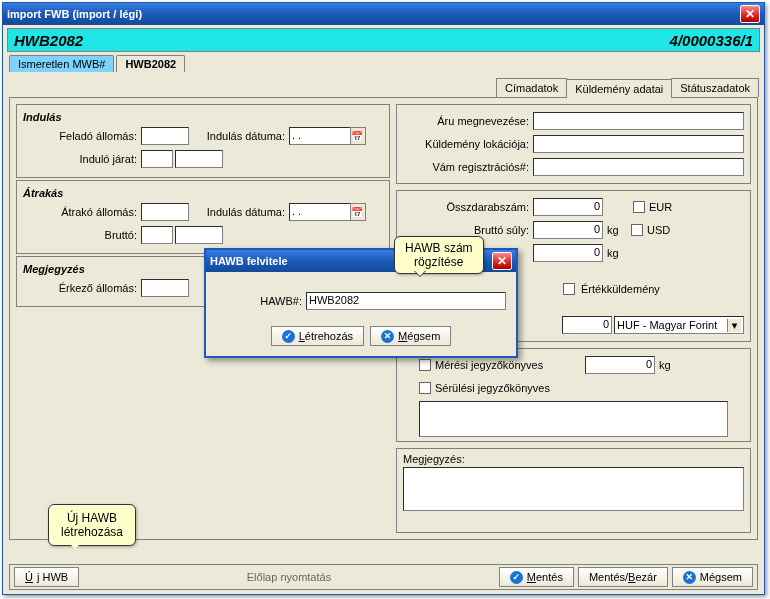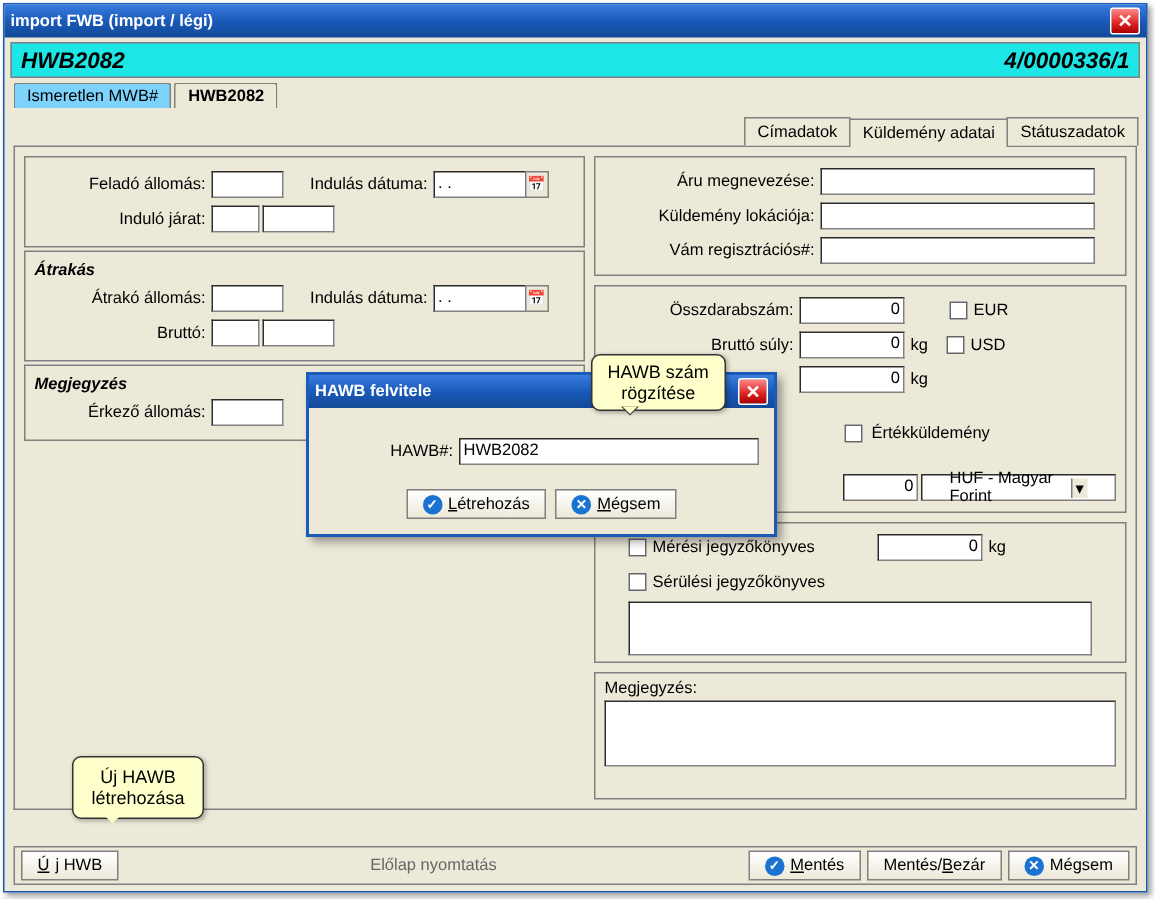--- a/index.html
+++ b/index.html
@@ -252,21 +252,21 @@
     bottom: -10px; left: 19px;
     width:0;height:0;
     border:6px solid transparent;
     border-top-color:#333;
     z-index:-1;
   }
   .checkbox {
     width:12px;height:12px;border:1px solid #666;background:#fff;display:inline-block;vertical-align:middle;
   }
   .select {
-    background:#fff;border:1px inset #808080;height:18px;display:inline-flex;align-items:center;padding:0 18px;
+    background:#fff;border:1px inset #808080;height:18px;display:inline-flex;align-items:center;padding:0 2px;
   }
   .select .arrow { margin-left:auto;background:#ece9d8;border-left:1px solid #808080;width:14px;text-align:center; }
   .textarea {
     background:#fff;border:1px inset #808080;width:100%;
   }
 </style>
 </head>
 <body>
 
 <div class="window">
@@ -287,20 +287,21 @@
 
   <div class="sub-tabs-row">
     <div class="subtab">Címadatok</div>
     <div class="subtab active">Küldemény adatai</div>
     <div class="subtab">Státuszadatok</div>
   </div>
 
   <div class="main-panel">
     <div class="left-col">
       <div class="group">
+        <div class="group-label">Indulás</div>
         <div class="field-row">
           <span class="field-label" style="width:118px">Feladó állomás:</span>
           <span class="field-input" style="width:48px"></span>
           <span class="field-label" style="width:100px">Indulás dátuma:</span>
           <span class="field-input" style="width:62px">  .  .</span>
           <span class="date-icon">📅</span>
         </div>
         <div class="field-row">
           <span class="field-label" style="width:118px">Induló járat:</span>
           <span class="field-input" style="width:32px"></span>
@@ -327,21 +328,21 @@
       <div class="group">
         <div class="group-label">Megjegyzés</div>
         <div class="field-row">
           <span class="field-label" style="width:118px">Érkező állomás:</span>
           <span class="field-input" style="width:48px"></span>
         </div>
       </div>
     </div>
 
     <div class="right-col">
-      <div class="group" style="padding:4px 20px">
+      <div class="group" style="padding:4px 6px">
         <div class="field-row">
           <span class="field-label" style="width:130px">Áru megnevezése:</span>
           <span class="field-input" style="flex:1"></span>
         </div>
         <div class="field-row">
           <span class="field-label" style="width:130px">Küldemény lokációja:</span>
           <span class="field-input" style="flex:1"></span>
         </div>
         <div class="field-row">
           <span class="field-label" style="width:130px">Vám regisztrációs#:</span>

